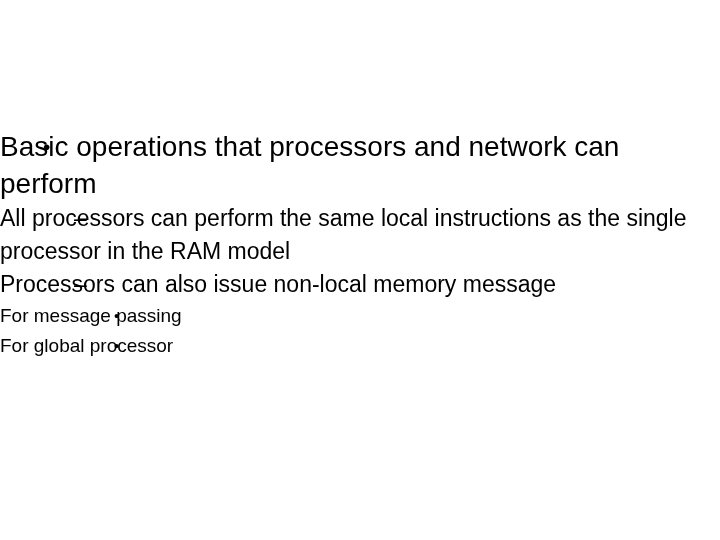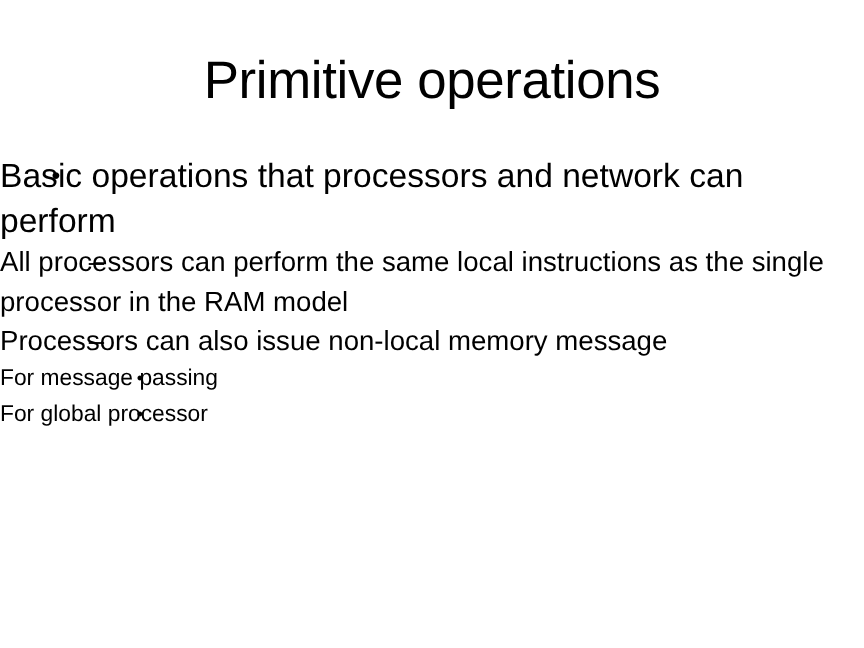--- a/index.html
+++ b/index.html
@@ -117,21 +117,20 @@
   }
 
   .gap-lvl2 { margin-top: 7px; }
   .gap-lvl3 { margin-top: 6px; }
 </style>
 </head>
 <body>
 
 <div class="slide">
 
-  <div class="slide-title">Primitive operations</div>
 
   <div class="slide-body">
     <ul class="bullets">
 
       <li class="bullet lvl1">
         <span class="marker">•</span>
         <span class="btext">Basic operations that processors and network can perform</span>
       </li>
 
       <ul class="sub">

